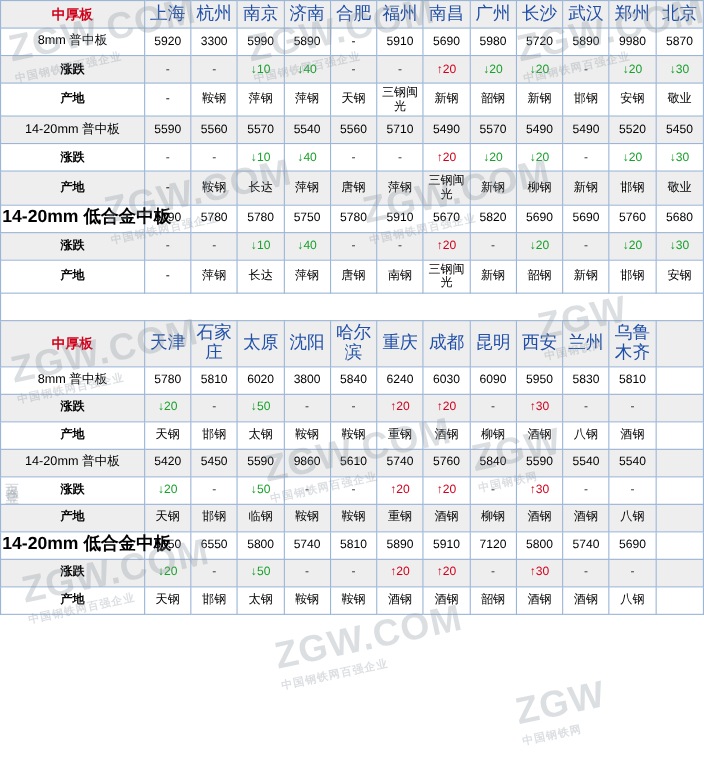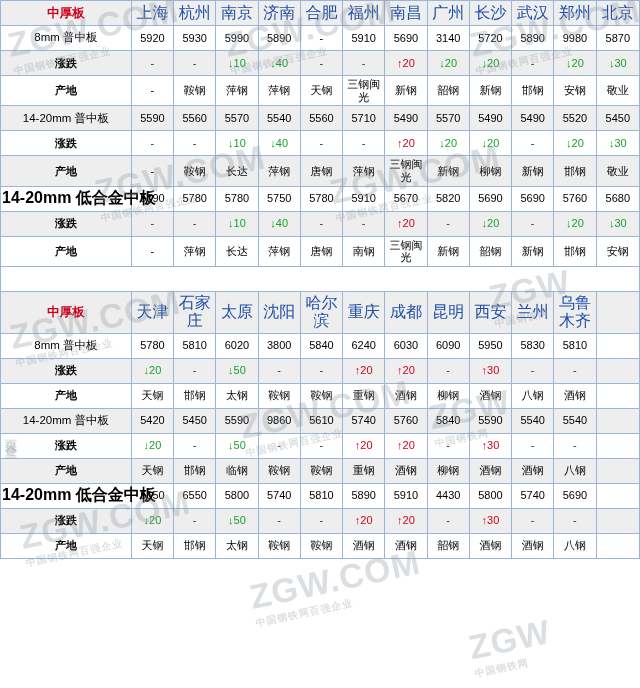--- a/index.html
+++ b/index.html
@@ -164,27 +164,27 @@
         <td class="cityhead">广州</td>
         <td class="cityhead">长沙</td>
         <td class="cityhead">武汉</td>
         <td class="cityhead">郑州</td>
         <td class="cityhead">北京</td>
       </tr>
 
       <tr class="band-white">
         <td class="rowhead">8mm 普中板</td>
         <td>5920</td>
-        <td>5930</td>
+        <td>3300</td>
         <td>5990</td>
         <td>5890</td>
         <td>-</td>
         <td>5910</td>
         <td>5690</td>
-        <td>3140</td>
+        <td>5980</td>
         <td>5720</td>
         <td>5890</td>
         <td>9980</td>
         <td>5870</td>
       </tr>
 
       <tr class="band-gray">
         <td class="rowlabel">涨跌</td>
         <td class="flat">-</td>
         <td class="flat">-</td>
@@ -430,21 +430,21 @@
 
       <tr class="band-white">
         <td class="rowhead small">14-20mm 低合金中板</td>
         <td>5650</td>
         <td>6550</td>
         <td>5800</td>
         <td>5740</td>
         <td>5810</td>
         <td>5890</td>
         <td>5910</td>
-        <td>4430</td>
+        <td>7120</td>
         <td>5800</td>
         <td>5740</td>
         <td>5690</td>
         <td></td>
       </tr>
 
       <tr class="band-gray">
         <td class="rowlabel">涨跌</td>
         <td class="down">↓20</td>
         <td class="flat">-</td>

